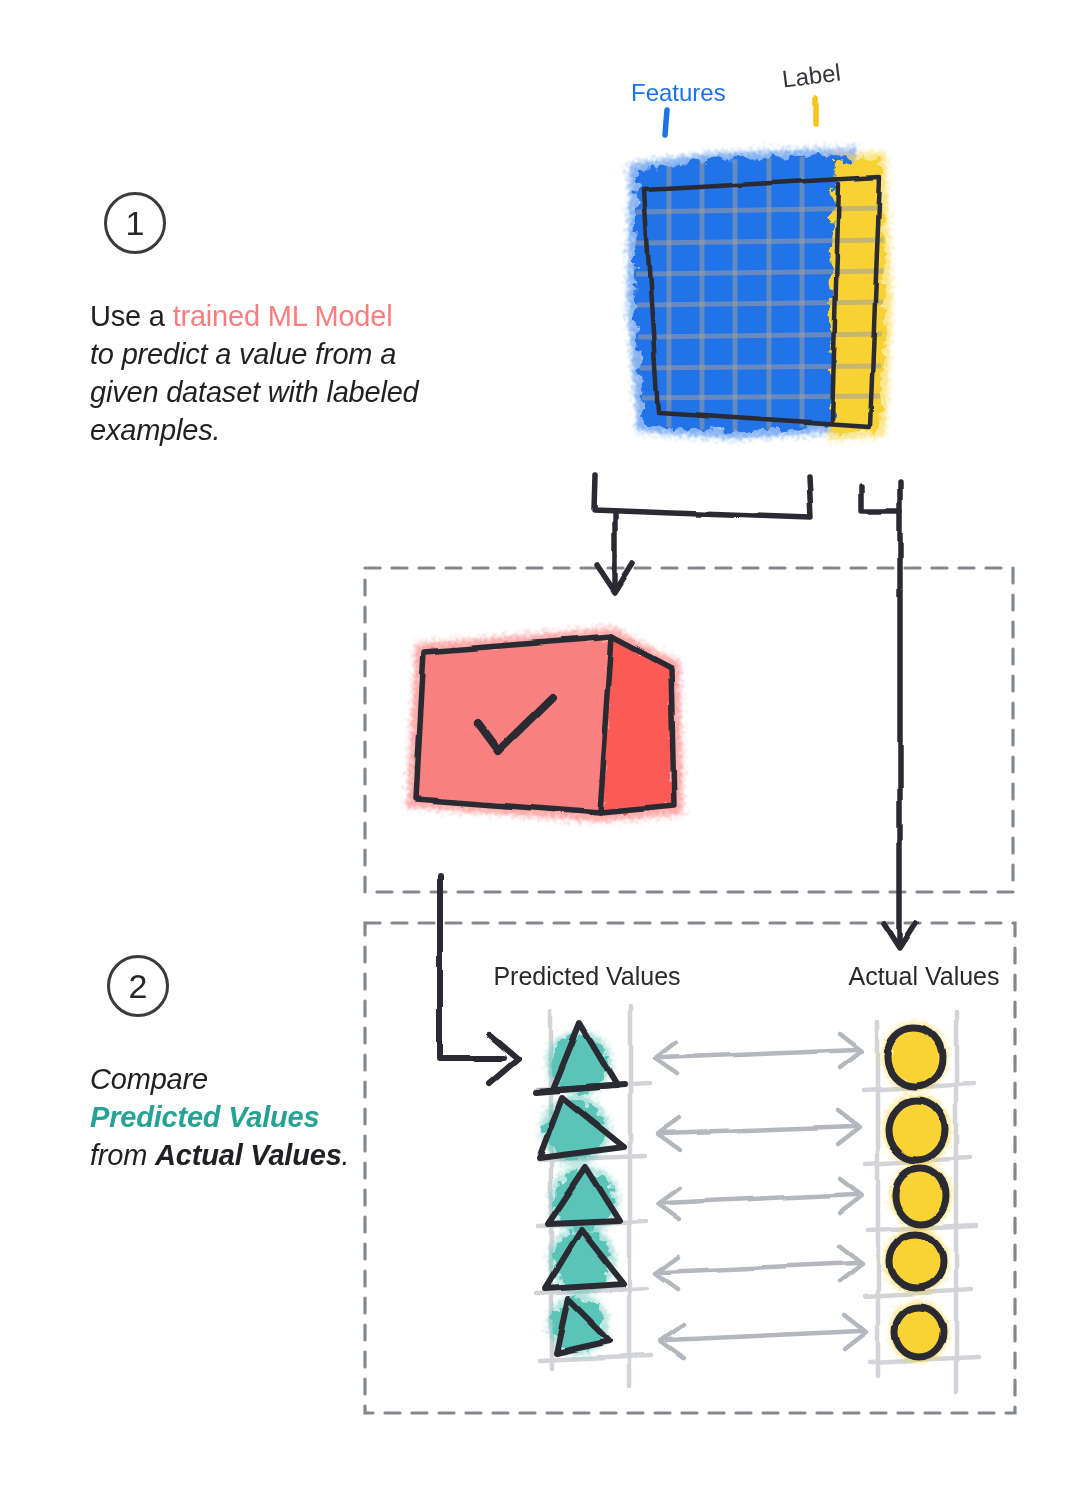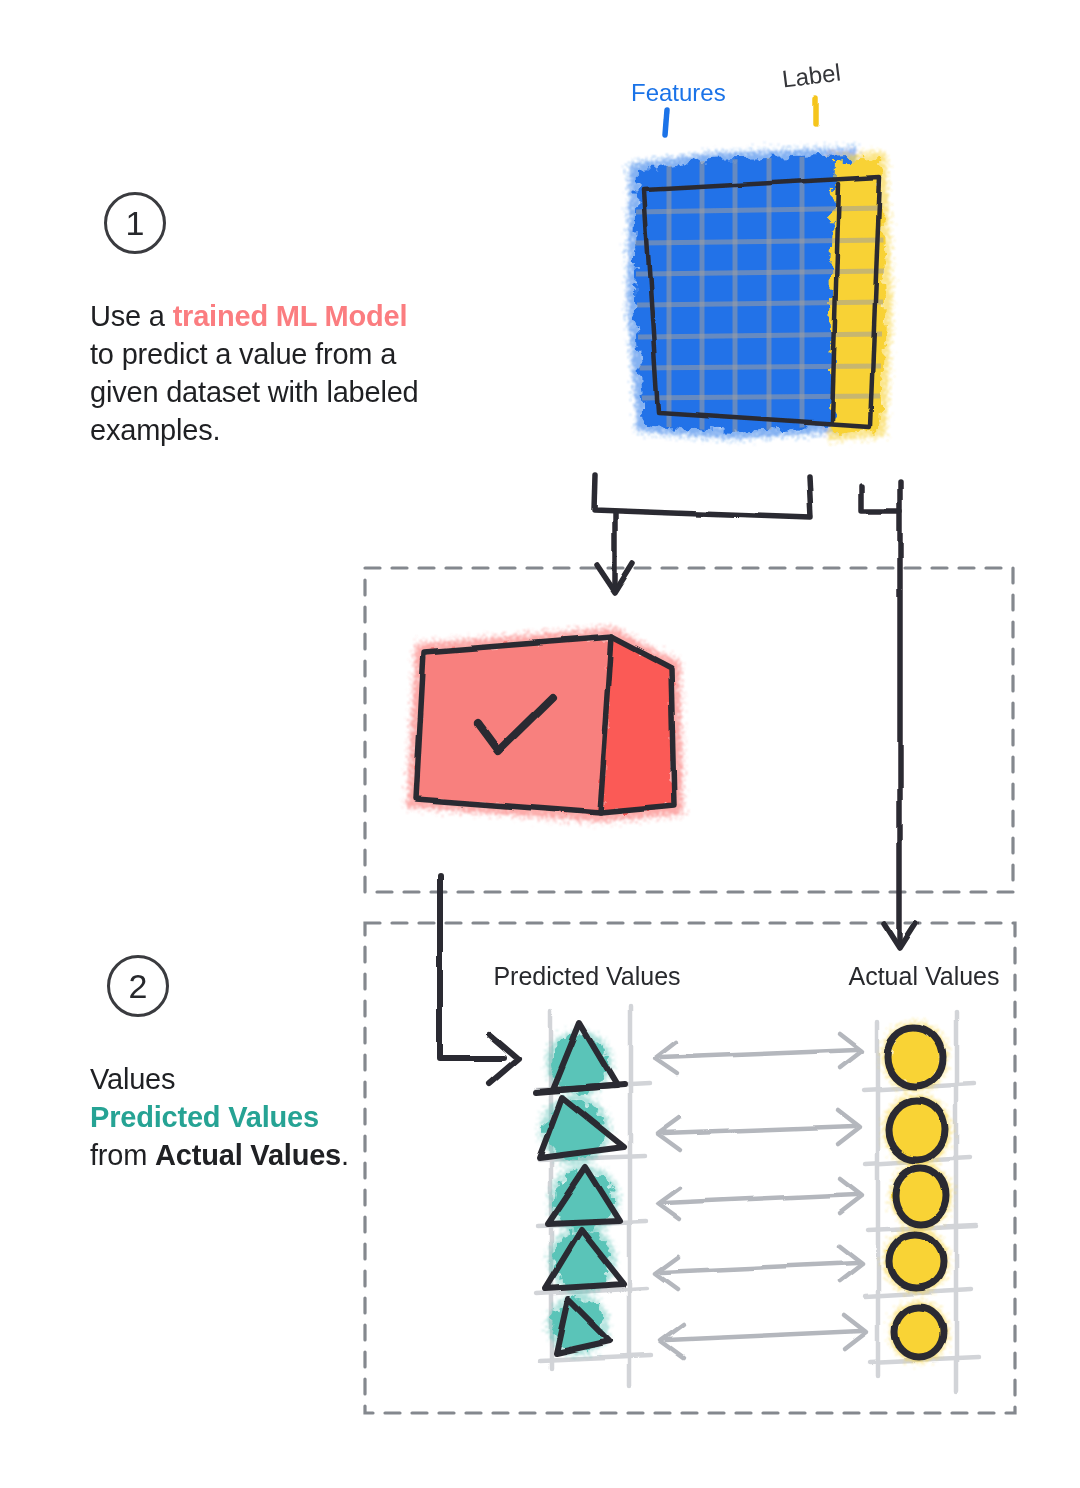--- a/index.html
+++ b/index.html
@@ -9,23 +9,23 @@
   .txt{position:absolute;line-height:1.3;}
   .feat-label{left:619px;top:77px;font-size:24px;color:#1a73e8;}
   .lbl-label{left:770px;top:60px;font-size:24px;color:#35363a;transform:rotate(-7deg);}
   .badge{position:absolute;width:56px;height:56px;border:3px solid #3a3b3f;border-radius:50%;
          display:flex;align-items:center;justify-content:center;font-size:34px;color:#27282c;}
   .badge1{left:92px;top:192px;}
   .badge2{left:95px;top:955px;}
   .step{position:absolute;font-size:29px;line-height:38px;letter-spacing:-0.2px;color:#1f2023;}
   .step1{left:78px;top:297px;width:380px;}
   .step2{left:78px;top:1060px;width:300px;}
-  .block{display:block;}
+  .block{display:block;font-style:italic;}
   .step1 .block{width:366px;}
-  .coral{color:#fb7d80;font-weight:bold;}
+  .coral{color:#fb7d80;font-weight:normal;}
   .teal{color:#26a394;font-weight:bold;}
   .boldink{font-weight:bold;color:#202124;}
   .colhead{position:absolute;top:962px;font-size:25px;color:#28292d;text-align:center;}
   .colhead.pred{left:459px;width:232px;}
   .colhead.act{left:802px;width:220px;}
 </style>
 </head>
 <body>
 
 <div id="canvas">
@@ -210,21 +210,21 @@
   </div>
   <div class="step step1">
     <span>Use a </span><span class="coral">trained ML Model</span>
     <span class="block">to predict a value from a given dataset with labeled examples.</span>
   </div>
 
   <div class="badge badge2">
     <span>2</span>
   </div>
   <div class="step step2">
-    <span class="block">Values</span>
+    <span class="block">Compare</span>
     <span class="block teal">Predicted Values</span>
     <span class="block"><span>from </span><span class="boldink">Actual Values</span><span>.</span></span>
   </div>
 
   <div class="colhead pred">Predicted Values</div>
   <div class="colhead act">Actual Values</div>
 
 </div>
 
 </body></html>

